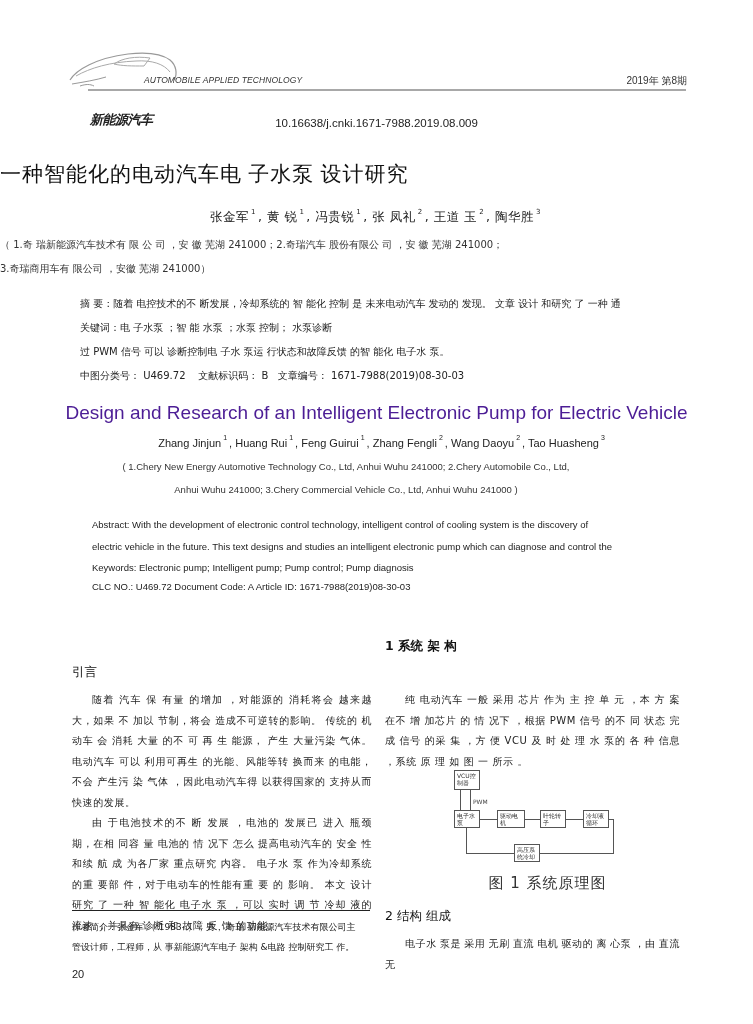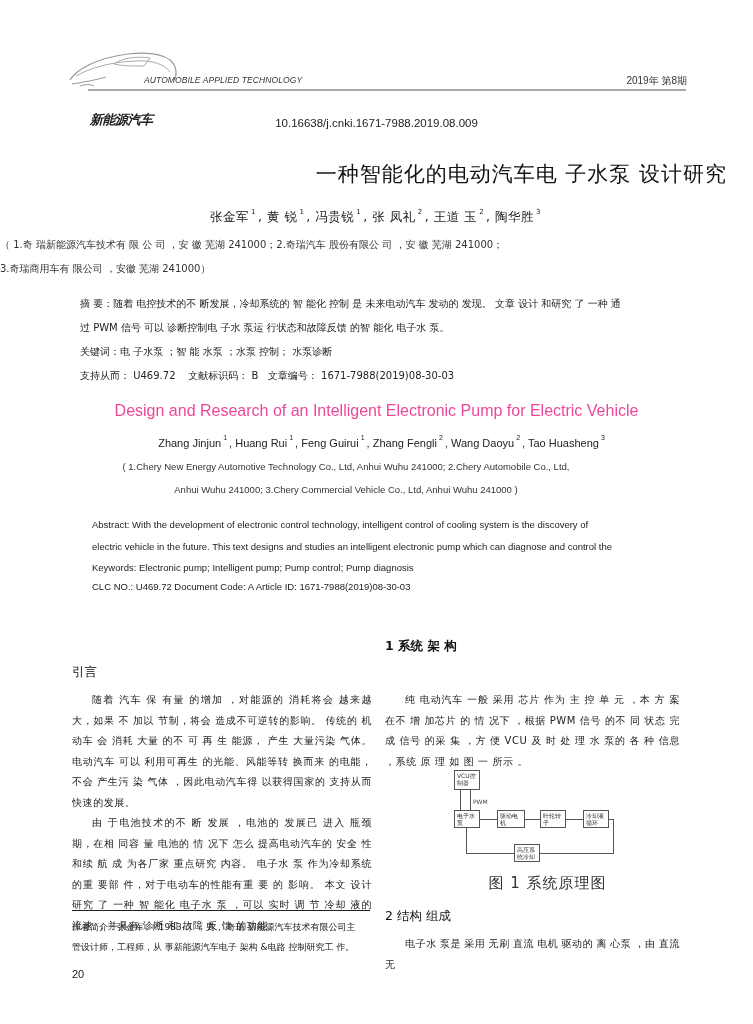--- a/index.html
+++ b/index.html
@@ -9,29 +9,29 @@
 
   
   .logo-car { left: 66px; top: 44px; width: 120px; height: 48px; }
   .logo-cn { left: 90px; top: 73px; font-size: 13px; font-weight: bold; font-style: italic; color: #222; letter-spacing: -0.5px; margin-top: 38px; }
   .logo-en { left: 144px; top: 75px; font-family: "Liberation Sans", sans-serif; font-size: 8.5px; font-style: italic; color: #333; letter-spacing: 0.1px; }
   .issue { right: 66px; top: 74px; font-family: "Liberation Sans", sans-serif; font-size: 10px; color: #333; }
   .header-rule { left: 88px; top: 89px; width: 598px; height: 2px; background: #a8a8a8; }
 
   .doi { left: 0; width: 753px; top: 117px; text-align: center; font-family: "Liberation Sans", sans-serif; font-size: 11.5px; color: #222; }
 
-  .title-cn { left: 0; width: 727px; top: 160px; text-align: right; font-size: 21px; color: #111; letter-spacing: 1px; }
+  .title-cn { left: 0; width: 727px; top: 160px; text-align: left; font-size: 21px; color: #111; letter-spacing: 1px; font-family: Liberation Serif, serif; }
   .authors-cn { left: 0; width: 753px; top: 208px; text-align: center; font-size: 12.5px; color: #222; letter-spacing: 0.5px; }
   .authors-cn sup, .authors-en sup { font-size: 7px; vertical-align: 7px; margin: 0 2px; }
   .affil-cn { left: 0; width: 753px; text-align: left; font-size: 10px; color: #333; }
 
   .abs-cn { left: 80px; width: 600px; font-size: 10px; color: #222; line-height: 24px; }
   .abs-cn .lbl { font-weight: normal; }
 
-  .title-en { left: 0; width: 753px; top: 402px; text-align: center; font-family: "Liberation Sans", sans-serif; font-size: 16px; color: #ec4899; }
+  .title-en { left: 0; width: 753px; top: 402px; text-align: center; font-family: "Liberation Sans", sans-serif; font-size: 19px; color: #4c1d95; }
   .authors-en { left: 0; width: 753px; top: 434px; text-align: center; font-family: "Liberation Sans", sans-serif; font-size: 11px; color: #222; padding-left: 12px; }
   .affil-en { left: 0; width: 692px; text-align: center; font-family: "Liberation Sans", sans-serif; font-size: 9.5px; color: #333; }
 
   .abs-en { left: 92px; width: 580px; font-family: "Liberation Sans", sans-serif; font-size: 9.5px; color: #222; }
   .abs-en p { line-height: 22px; }
   .abs-en p.tight { line-height: 19px; }
 
   
   .sec-head { font-size: 12.5px; color: #111; }
   .col-left { left: 80px; width: 290px; }
@@ -77,26 +77,26 @@
   <span>陶华胜</span><sup>3</sup>
 </div>
 
 <div class="abs affil-cn" style="top:238px;">（ 1.奇 瑞新能源汽车技术有  限 公 司 ，安 徽  芜湖   241000；2.奇瑞汽车 股份有限公 司 ，安 徽  芜湖   241000；</div>
 <div class="abs affil-cn" style="top:262px;">3.奇瑞商用车有 限公司 ，安徽  芜湖   241000）</div>
 
 <div class="abs abs-cn" style="top:292px;">
   <div>
     <span class="lbl">摘  要：</span><span>随着 电控技术的不  断发展，冷却系统的 智 能化 控制 是 未来电动汽车  发动的 发现。 文章 设计 和研究 了 一种 通</span>
   </div>
-  <div>过  PWM  信号 可以 诊断控制电 子水 泵运 行状态和故障反馈 的智 能化 电子水 泵。</div>
   <div>
     <span>关键词：</span><span>电  子水泵 ；智 能 水泵 ；水泵 控制；  水泵诊断</span>
   </div>
+  <div>过  PWM  信号 可以 诊断控制电 子水 泵运 行状态和故障反馈 的智 能化 电子水 泵。</div>
   <div>
-    <span>支持从而：</span>
+    <span>中图分类号：</span>
     <span>U469.72</span>&nbsp;&nbsp;&nbsp;
     <span>文献标识码：</span>
     <span>B</span>&nbsp;&nbsp;
     <span>文章编号：</span>
     <span>1671-7988(2019)08-30-03</span>
   </div>
 </div>
 
 <div class="abs title-en">Design and Research of an Intelligent Electronic Pump for Electric Vehicle</div>
 

